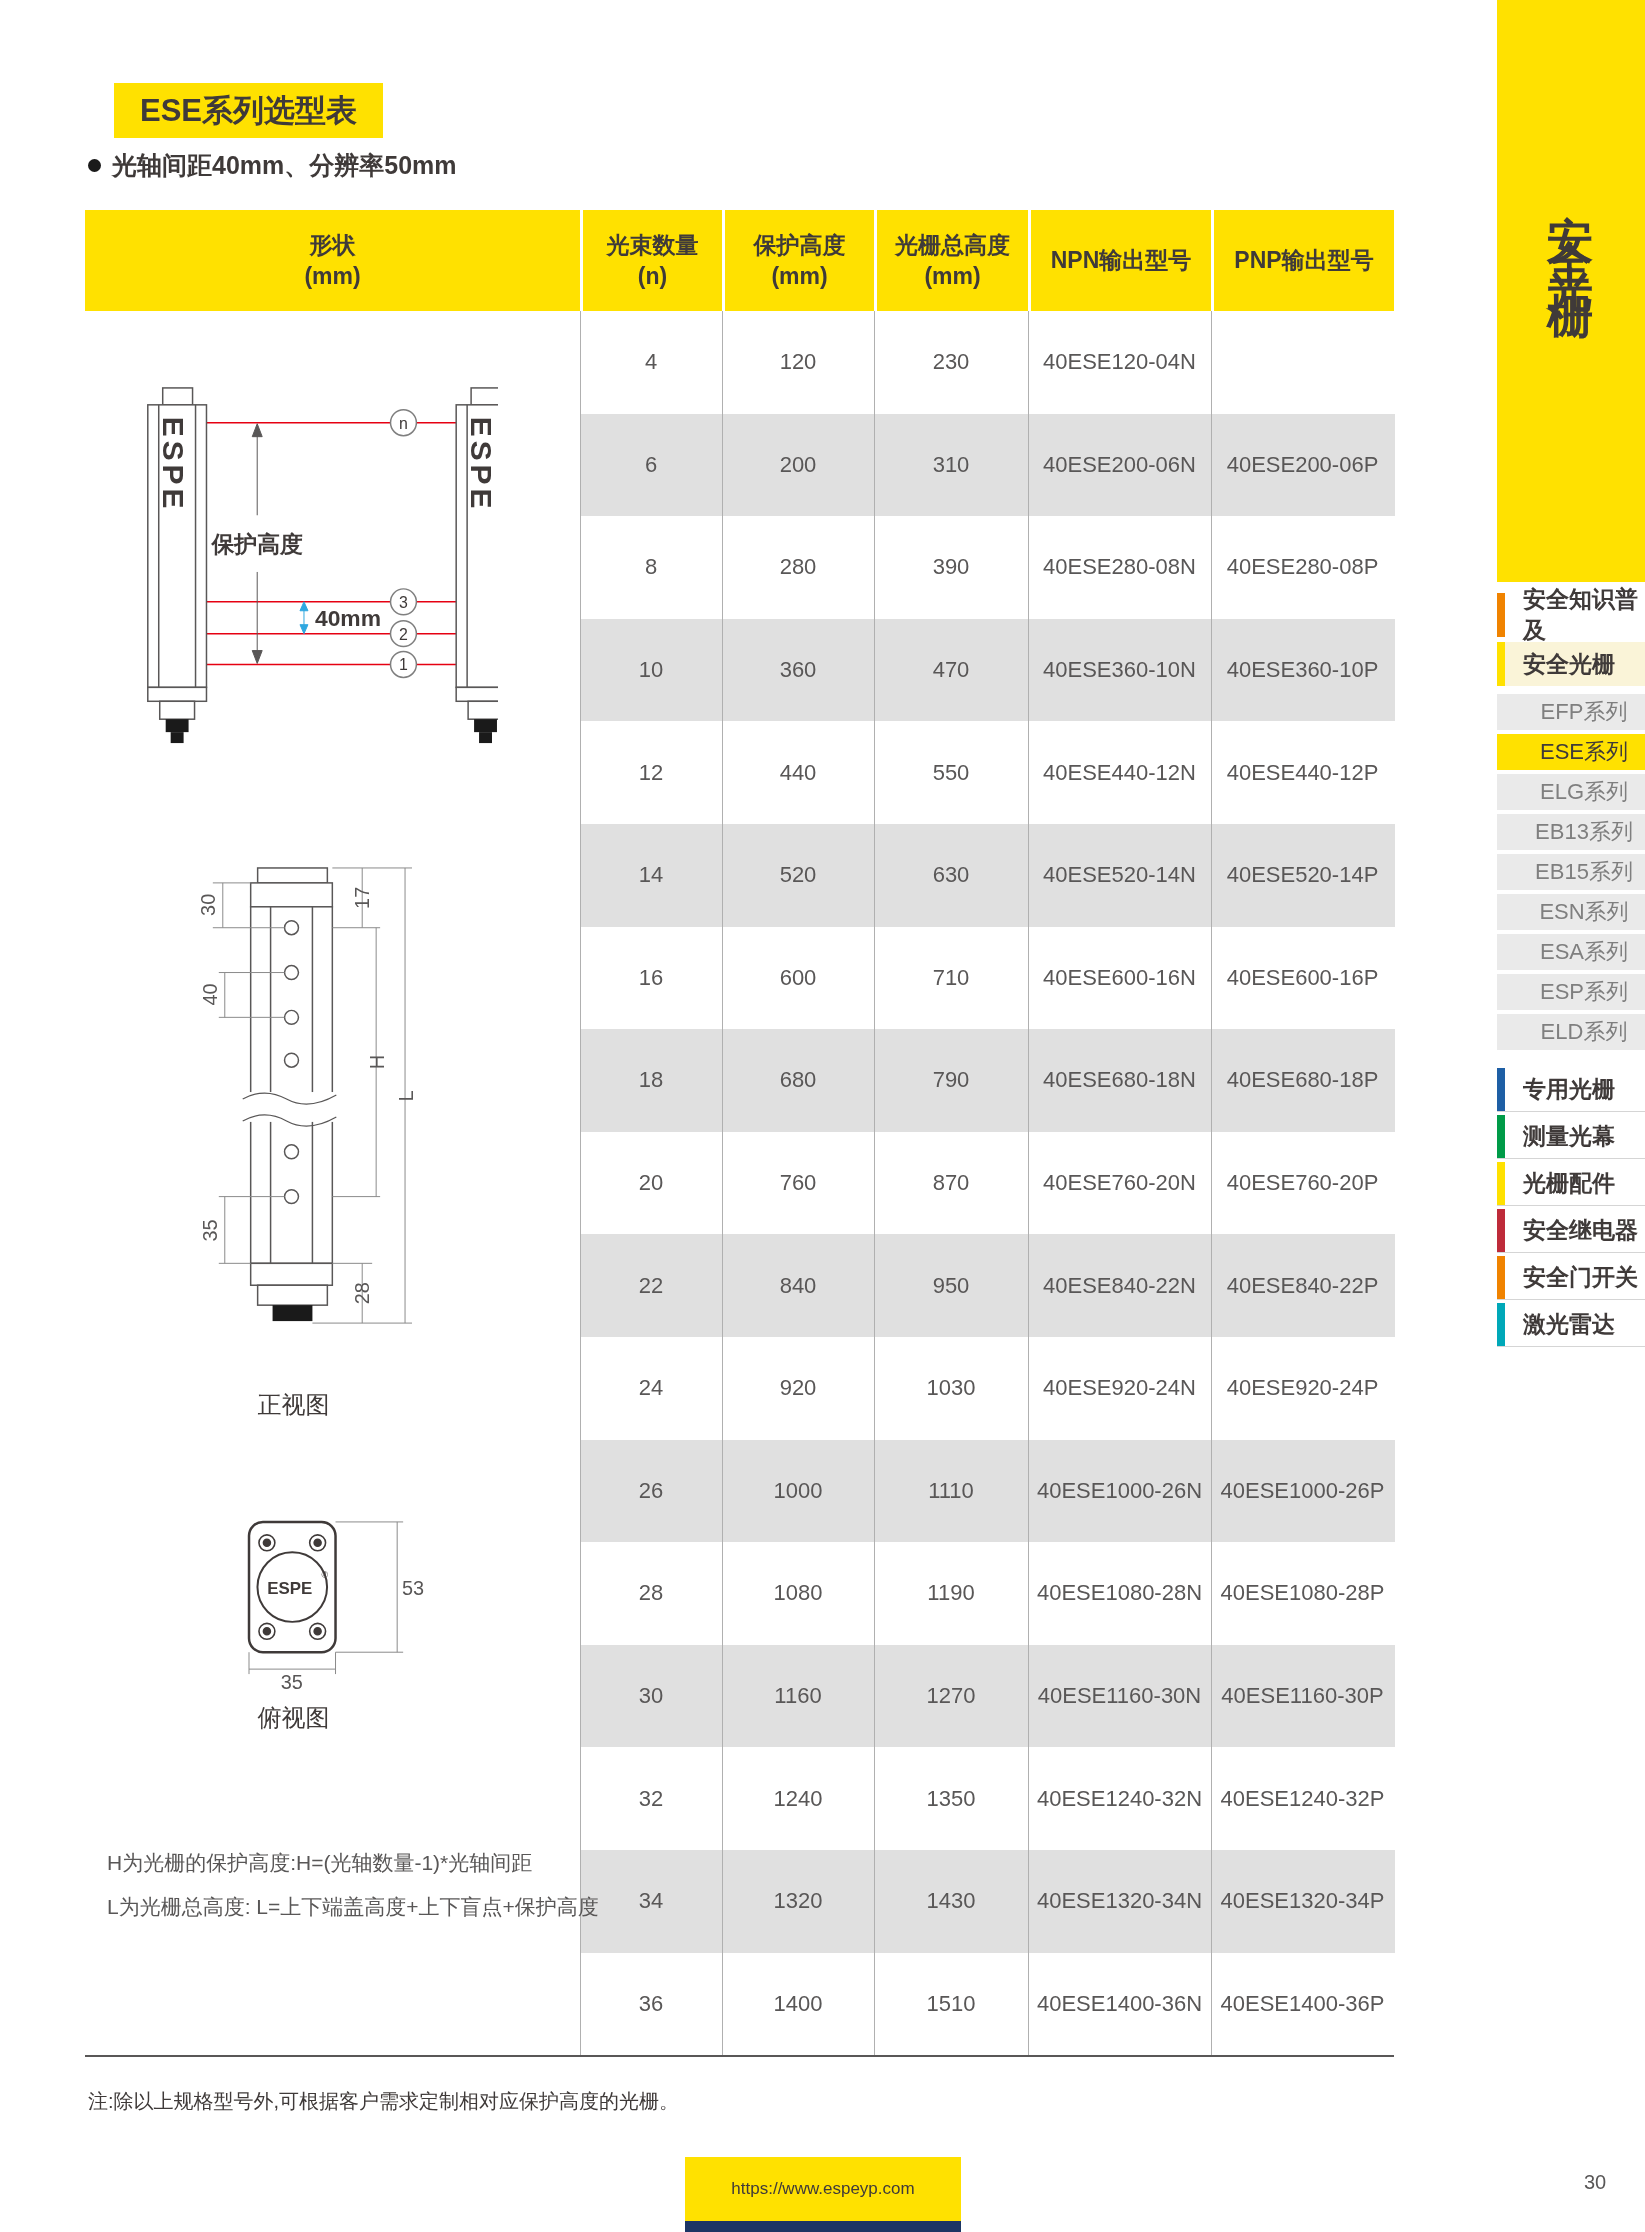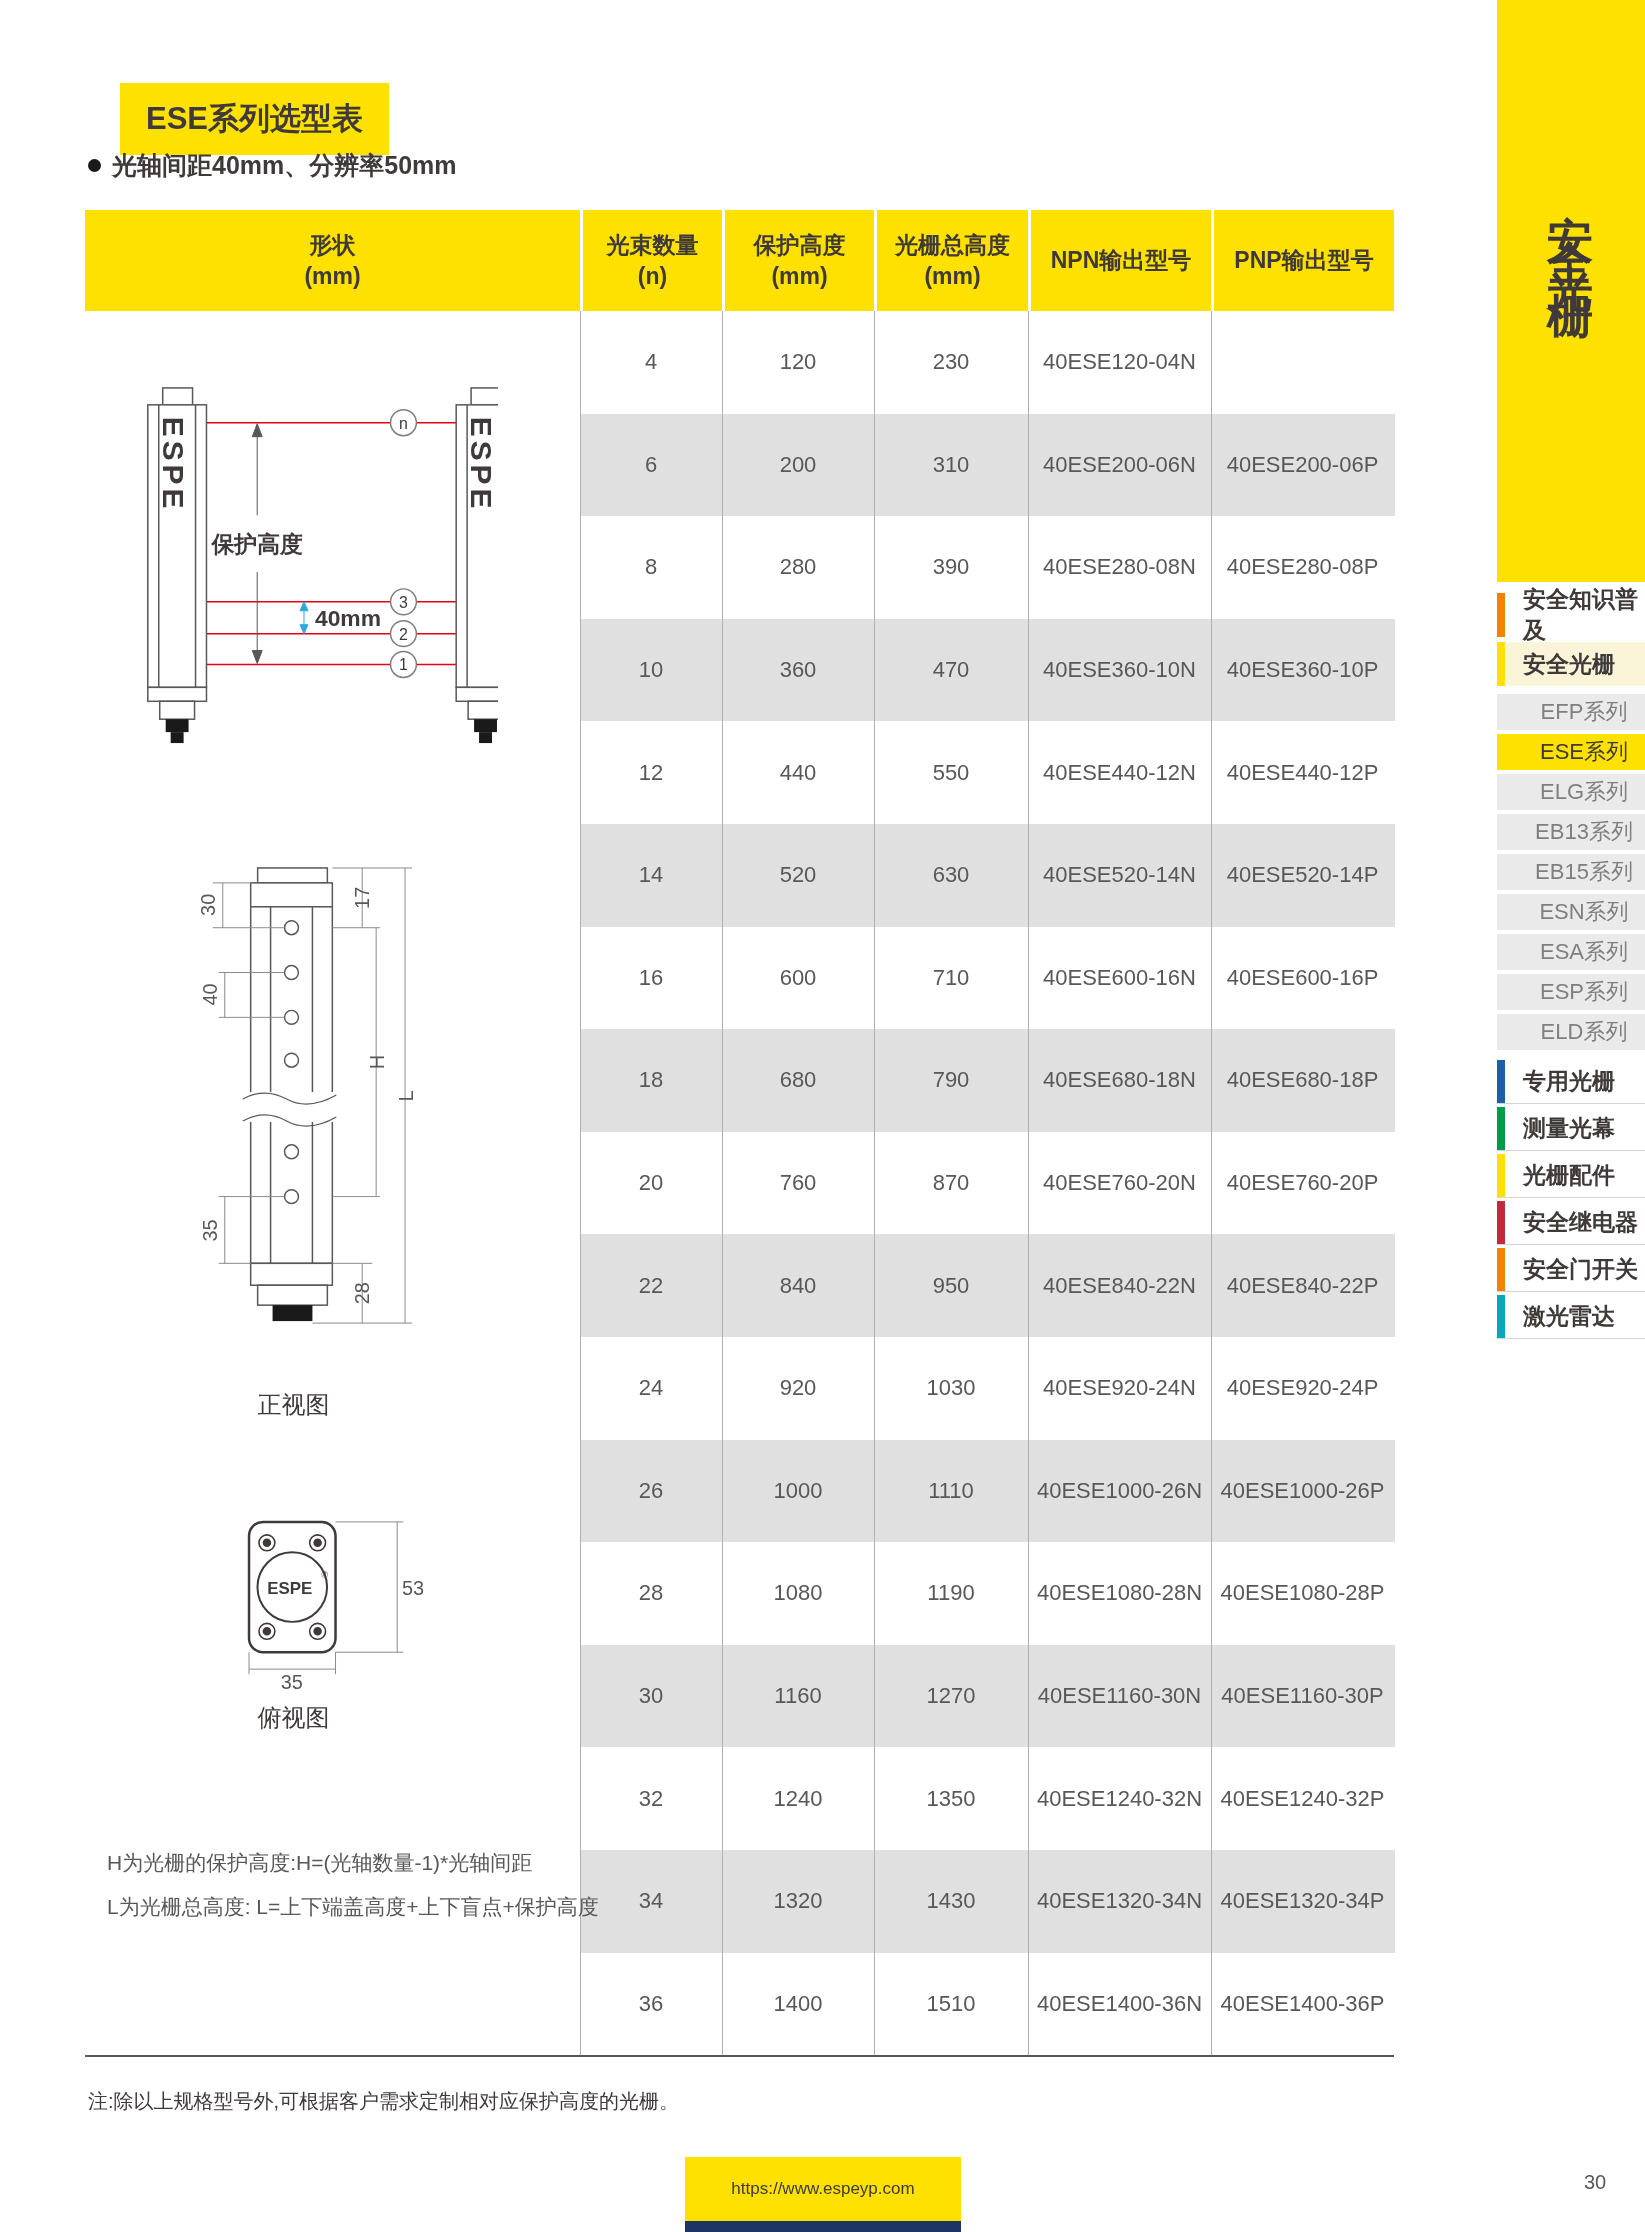--- a/index.html
+++ b/index.html
@@ -1,22 +1,22 @@
 <!DOCTYPE html>
 <html><head>
 <meta charset="utf-8">
 <style>
   * { margin:0; padding:0; box-sizing:border-box; }
   body { font-family:"Liberation Sans","DejaVu Sans",sans-serif; background:#fff; }
   .page { position:relative; width:1646px; height:2233px; background:#fff; overflow:hidden; }
 
   
-  .title-badge { position:absolute; left:114px; top:83px; height:72px; padding:0 26px;
+  .title-badge { position:absolute; left:114px; top:83px; height:55px; padding:0 26px;
     background:#FFE100; display:flex; align-items:center;
-    font-size:31px; font-weight:700; color:#3F3A39;margin-left:6px; }
+    font-size:31px; font-weight:700; color:#3F3A39; }
   .bullet-row { position:absolute; left:88px; top:149px; display:flex; align-items:center; gap:11px; }
   .bullet-dot { width:13px; height:13px; border-radius:50%; background:#1a1a1a; }
   .bullet-text { font-size:25px; font-weight:700; color:#3F3A39; }
 
   
   .sel-table { position:absolute; left:85px; top:202px; width:1309px;margin-top:8px; }
   .t-head { display:flex; height:101px; }
   .th { background:#FFE100; display:flex; flex-direction:column; align-items:center; justify-content:center;
         gap:5px; color:#3F3A39; font-weight:700; font-size:23px; line-height:1.15; }
   .th + .th { border-left:3px solid #fff; }
@@ -420,21 +420,21 @@
     <span class="lbl">ESN系列</span>
   </div>
         <div class="side-item series" style="margin-bottom: 4px;">
 
     <span class="lbl">ESA系列</span>
   </div>
         <div class="side-item series" style="margin-bottom: 4px;">
 
     <span class="lbl">ESP系列</span>
   </div>
-        <div class="side-item series" style="margin-bottom: 10px;">
+        <div class="side-item series" style="margin-bottom: 18px;">
 
     <span class="lbl">ELD系列</span>
   </div>
         <div class="side-item category with-sep">
     <span class="bar" style="background: rgb(30, 95, 165);"></span>
     <span class="lbl">专用光栅</span>
   </div>
         <div class="side-item category with-sep">
     <span class="bar" style="background: rgb(0, 155, 72);"></span>
     <span class="lbl">测量光幕</span>

